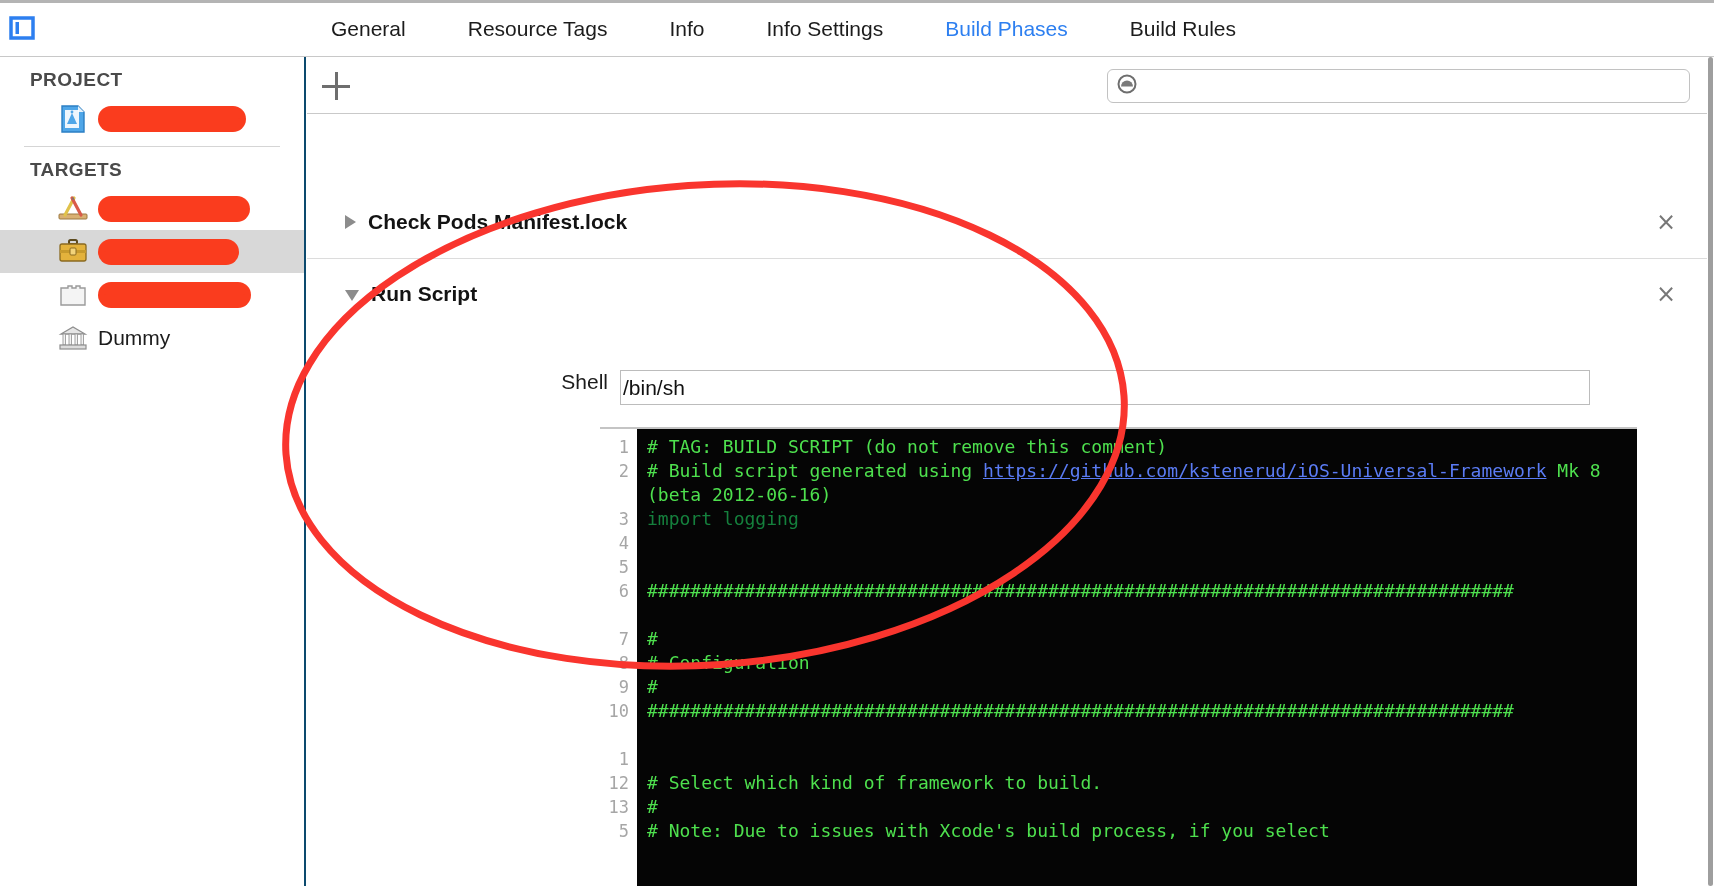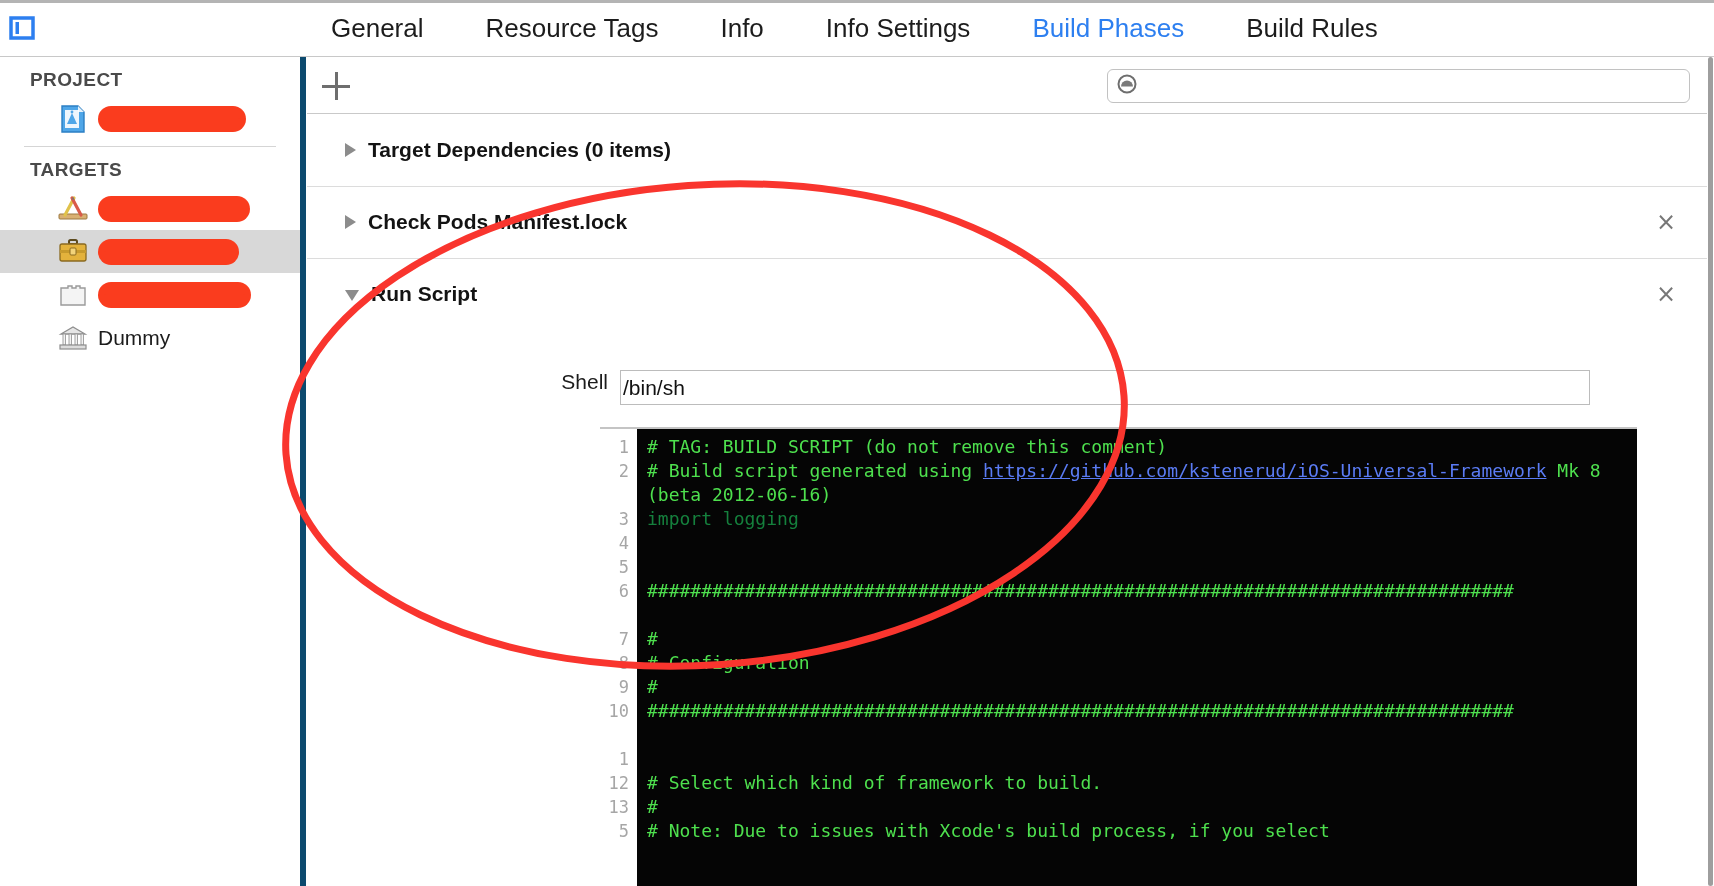--- a/index.html
+++ b/index.html
@@ -32,35 +32,35 @@
     cursor: pointer;
   }
   #navtoggle svg { display: block; }
   #tablist {
     position: absolute; left: 300px; top: 0;
     height: 57px;
     display: flex; align-items: center;
     gap: 0px;
   }
   .tab {
-    font-size: 26px;
+    font-size: 21px;
     color: #1c1c1c;
     padding: 0 31px;
     white-space: nowrap;
     cursor: pointer;
     line-height: 57px;
   }
   .tab.active { color: #2d7ff0; }
 
   
   #sidebar {
     position: absolute; left: 0; top: 57px;
     width: 306px; height: 829px;
     background: #ffffff;
-    border-right: 6px solid #0c4a6e;
+    border-right: 2px solid #0c4a6e;
     box-sizing: border-box;
     overflow: hidden;
   }
   .section-header {
     font-size: 19px;
     font-weight: bold;
     color: #4a4a4a;
     letter-spacing: 0.4px;
     padding: 12px 0 6px 30px;
   }
@@ -356,24 +356,20 @@
       <span class="sicon">
         <svg width="22" height="22" viewBox="0 0 22 22">
           <circle cx="11" cy="11" r="8.5" fill="none" stroke="#6e6e6e" stroke-width="2"></circle>
           <path d="M5 13.5 a6 6 0 0 1 12 0 z" fill="#7a7a7a"></path>
         </svg>
       </span>
       <input id="searchinput" type="text" value="" placeholder="" style="">
     </div>
   </div>
 
-  <div class="phase-row" style="position:absolute; left:0; top:57px; width:1407px; height:72px;">
-    <span class="tri closed"></span>
-    <span class="phase-title">Target Dependencies (0 items)</span>
-  </div>
 
   <div class="phase-row" style="position:absolute; left:0; top:129px; width:1407px; height:72px;">
     <span class="tri closed"></span>
     <span class="phase-title">Check Pods Manifest.lock</span>
     <span class="closex">×</span>
   </div>
 
   <div style="position:absolute; left:0; top:201px; width:1407px; height:628px;">
     <div class="phase-row" style="height:72px; border-bottom:none;">
       <span class="tri open"></span>

